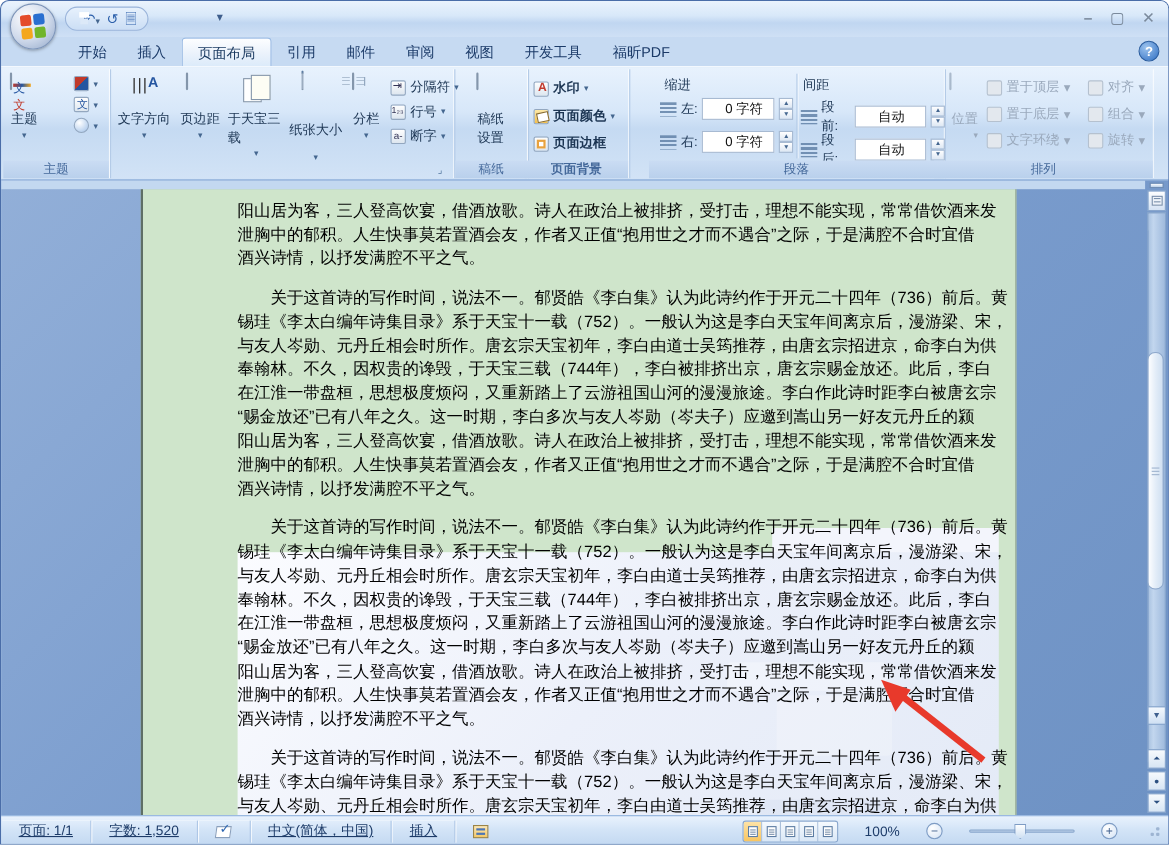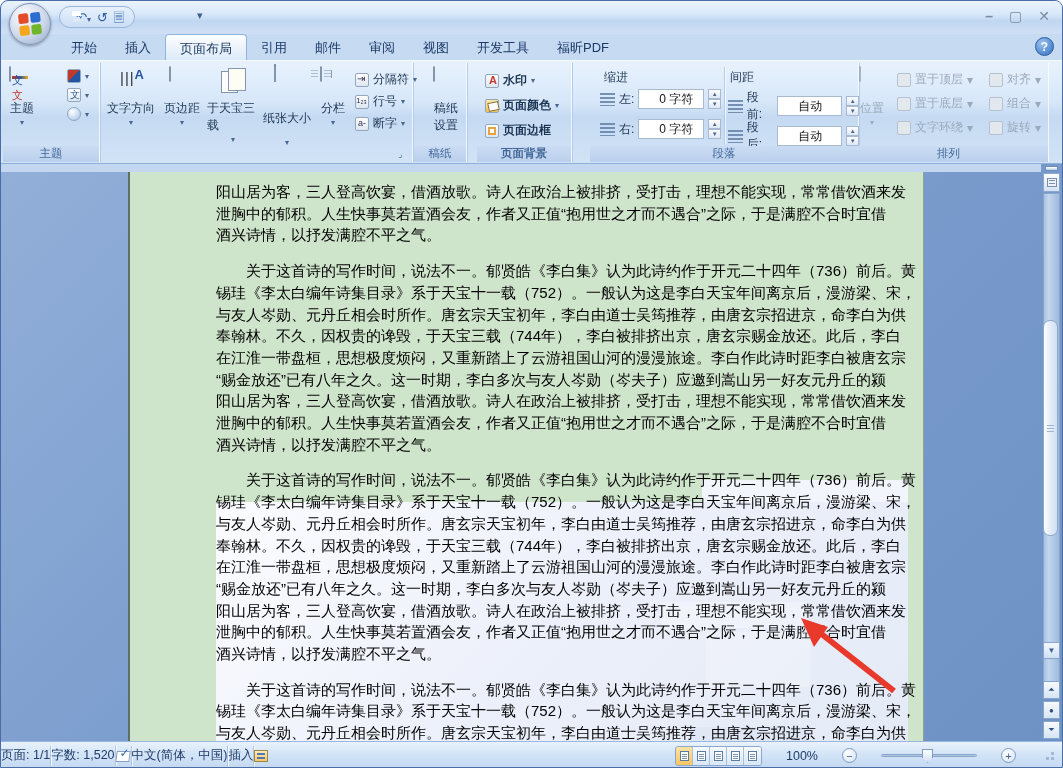--- a/index.html
+++ b/index.html
@@ -58,21 +58,21 @@
       repeating-linear-gradient(180deg,#9db1c8 0 1px,transparent 1px 5px); }
   .twopage:before { content:""; position:absolute; left:1px; top:4px; width:15px; height:20px; background:#fff; border:1px solid #8496ab; }
   .twopage:after { content:""; position:absolute; left:8px; top:1px; width:16px; height:21px; background:#fdfdf4; border:1px solid #8496ab; }
   .txtdir:before { content:"|||"; position:absolute; left:2px; top:2px; font-size:15px; letter-spacing:1px; color:#333; }
   .txtdir:after { content:"A"; position:absolute; right:0; top:0; font-size:13px; font-weight:bold; color:#2455a0; }
   .caret { font-size:8px; color:#44668f; margin-top:1px; }
   .smallcol { position:absolute; display:flex; flex-direction:column; gap:5px; }
   .smallbtn { display:flex; align-items:center; gap:4px; font-size:12px; color:#1c3553; cursor:default; white-space:nowrap; }
   .smallbtn .sic { width:14px; height:14px; flex:none; border:1px solid #93a7bf; background:linear-gradient(180deg,#fefefe,#dde6ef); border-radius:2px; position:relative; }
   .smallbtn .car { font-size:8px; color:#44668f; }
-  .disabled, .disabled * { color:#9aa9bc !important; }
+  .disabled, .disabled * { color:#9aa9bc !important;align-items:flex-end; }
   .sic.watermark:before { content:"A"; position:absolute; left:3px; top:-1px; color:#c23b2f; font-size:11px; font-weight:bold; }
   .sic.pgcolor { background:linear-gradient(180deg,#fde9a7,#f5c04a); }
   .sic.pgcolor:before { content:""; position:absolute; left:2px; top:2px; width:9px; height:7px; background:#fff; border:1px solid #8a6d2f; transform:rotate(-12deg); }
   .sic.pgborder:before { content:""; position:absolute; inset:2px; border:2px solid #e8a23f; background:#fff; }
   .sic.brk:before { content:"⇥"; position:absolute; left:1px; top:-1px; font-size:10px; color:#335; }
   .sic.lnum:before { content:"1₂₃"; position:absolute; left:0; top:0; font-size:8px; color:#335; }
   .sic.hyph:before { content:"a-"; position:absolute; left:2px; top:0; font-size:9px; color:#335; }
 
   
   .pgroup-head { position:absolute; font-size:12px; color:#1c3553; }
@@ -112,21 +112,21 @@
   .sb-arrow { position:absolute; right:0; width:17px; height:17px; display:flex; align-items:center; justify-content:center; font-size:8px; color:#3e5f8e; background:linear-gradient(#f4f8fd,#cfe0f3); border:1px solid #88a6cd; }
   .sb-thumb { position:absolute; right:1px; top:126px; width:15px; height:216px; border-radius:7px; background:linear-gradient(90deg,#fdfeff,#e3edf8 50%,#cfdff1); border:1px solid #8fa9cc; }
   .sb-thumb:before { content:""; position:absolute; left:3px; right:3px; top:50%; height:1px; background:#9fb4cf; box-shadow:0 -3px 0 #9fb4cf,0 3px 0 #9fb4cf; }
   .nav-btns { position:absolute; right:0; bottom:2px; width:17px; display:flex; flex-direction:column; gap:2px; }
   .nav-btn { width:17px; height:18px; background:linear-gradient(#f7fafd,#d7e5f4); border:1px solid #88a6cd; font-size:8px; color:#2b4f80; display:flex; align-items:center; justify-content:center; }
 
   
   .statusbar { position:absolute; left:0; top:740px; width:1063px; height:28px;
     background:linear-gradient(180deg,#e9f2fd 0%,#d3e4f7 45%,#c2d8f1 100%); border-top:1px solid #98b7e0;
     display:flex; align-items:center; font-size:12.5px; color:#1e3c69; }
-  .sb-item { padding:0 0; height:20px; display:flex; align-items:center; border-right:1px solid #aec7e6; box-shadow:1px 0 0 rgba(255,255,255,.8); cursor:default; white-space:nowrap; }
+  .sb-item { padding:0 16px; height:20px; display:flex; align-items:center; border-right:1px solid #aec7e6; box-shadow:1px 0 0 rgba(255,255,255,.8); cursor:default; white-space:nowrap;text-decoration:underline; }
   .sb-item.noborder { border-right:none; box-shadow:none; }
   .spellok { width:15px; height:13px; position:relative; }
   .spellok:before { content:""; position:absolute; left:0; top:2px; width:12px; height:9px; background:#fff; border:1px solid #8aa0bd; transform:skewX(-8deg); }
   .spellok:after { content:"✓"; position:absolute; left:4px; top:-3px; color:#2e66b0; font-size:12px; font-weight:bold; }
   .macro-ic { width:14px; height:12px; background:linear-gradient(#ffe9b5,#f3c968); border:1px solid #9b8448; position:relative; }
   .macro-ic:before { content:""; position:absolute; left:2px; top:2px; width:8px; height:2px; background:#4c76b5; box-shadow:0 4px 0 #4c76b5; }
   .sb-right { margin-left:auto; display:flex; align-items:center; gap:24px; padding-right:10px; }
   .viewbtns { display:flex; border:1px solid #8aa7cd; border-radius:3px; overflow:hidden; }
   .viewbtn { width:17px; height:18px; display:flex; align-items:center; justify-content:center; background:linear-gradient(#f6fafe,#d9e7f6); border-right:1px solid #aabfd9; }
   .viewbtn:last-child { border-right:none; }
@@ -251,21 +251,21 @@
           </div>
         <div class="smallbtn">
             <span class="sic hyph"></span>
             <span>断字</span>
             <span class="car">▾</span>
           </div>
       </div>
       <div class="dlg">⌟</div>
     </div>
 
-    <div class="group" style="left:413px; width:54px;">
+    <div class="group" style="left:413px; width:67px;">
       <div class="bigbtn" style="left:10px; width:44px;">
         <span class="bicon"><span class="page-ic grid"></span></span>
         <span>稿纸</span>
         <span>设置</span>
       </div>
       <div class="grouplabel">稿纸</div>
     </div>
 
     <div class="group" style="left:476px; width:96px;font-weight:bold;">
       <div class="smallcol" style="left:8px; top:9px; gap:8px;">

